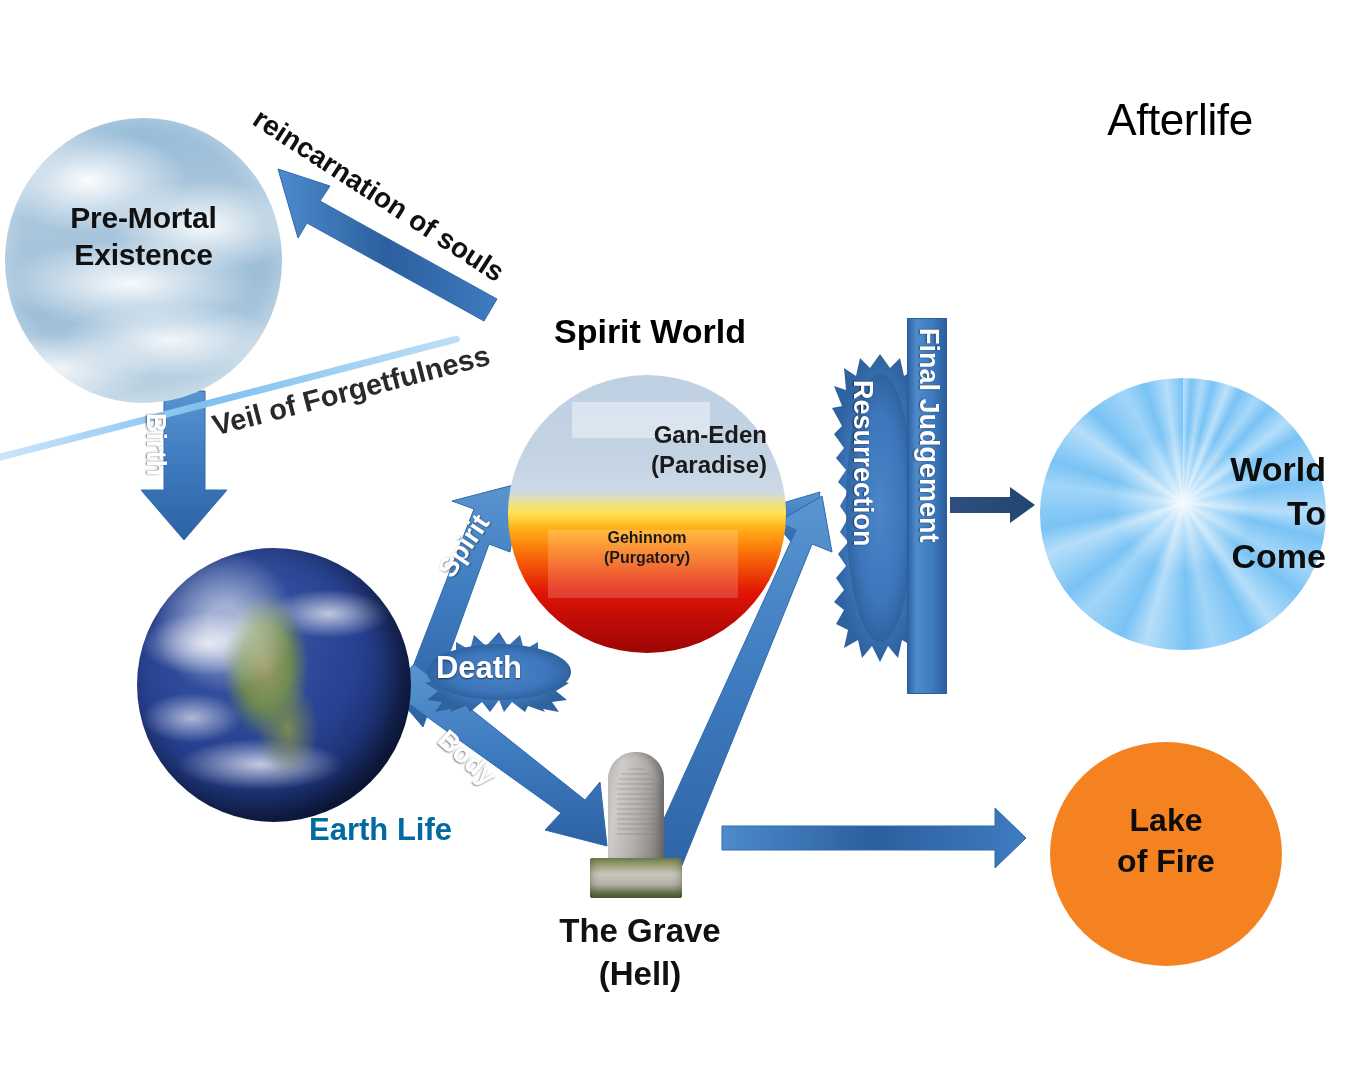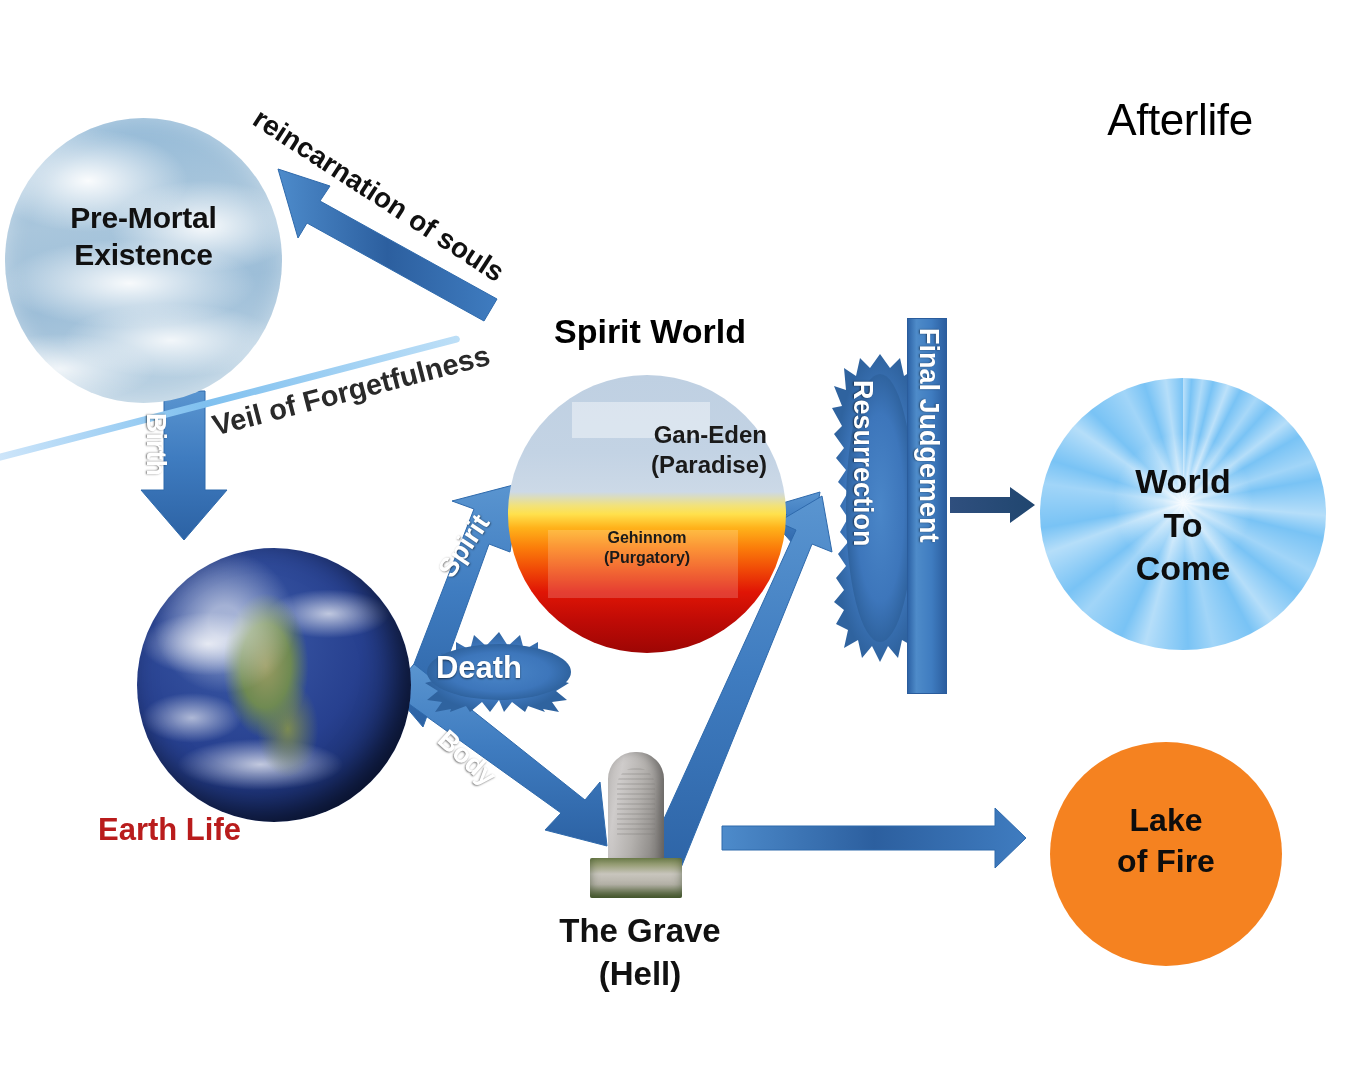--- a/index.html
+++ b/index.html
@@ -37,22 +37,22 @@
       radial-gradient(ellipse 20% 34% at 47% 43%, #9a9b62 0%, #6f8a52 45%, rgba(60,90,120,0) 78%),
       radial-gradient(ellipse 14% 22% at 55% 66%, #7b8a52 0%, rgba(40,70,110,0) 80%),
       radial-gradient(ellipse 34% 16% at 26% 35%, rgba(255,255,255,.78) 0%, rgba(255,255,255,0) 72%),
       radial-gradient(ellipse 30% 12% at 70% 24%, rgba(255,255,255,.7) 0%, rgba(255,255,255,0) 74%),
       radial-gradient(ellipse 42% 13% at 45% 79%, rgba(255,255,255,.72) 0%, rgba(255,255,255,0) 72%),
       radial-gradient(ellipse 24% 12% at 20% 62%, rgba(255,255,255,.62) 0%, rgba(255,255,255,0) 76%),
       radial-gradient(circle at 38% 33%, #3c5ba8 0%, #27408f 48%, #14265e 80%, #081437 100%);
     box-shadow:inset -14px -12px 30px rgba(0,0,0,.55);
   }
   #earth-label{
-    position:absolute;left:98px;top:812px;width:330px;text-align:left;
-    font-size:31px;font-weight:bold;color:#b91c1c;
+    position:absolute;left:122px;top:812px;width:330px;text-align:right;
+    font-size:31px;font-weight:bold;color:#0369a1;
   }
 
   #spirit-circle{
     left:508px;top:375px;width:278px;height:278px;
     background:linear-gradient(to bottom,
       #bfd0e2 0%, #c3d3e4 28%, #ccd9e7 42%,
       #f2e27a 47%, #ffe14d 50%, #ffb21a 55%,
       #fb7e0a 62%, #f04907 70%, #e01505 78%,
       #c00b06 88%, #9d0604 100%);
   }
@@ -95,21 +95,21 @@
         rgba(255,255,255,.45) 195deg, rgba(255,255,255,0) 205deg,
         rgba(255,255,255,.3) 222deg, rgba(255,255,255,0) 232deg,
         rgba(255,255,255,.45) 250deg, rgba(255,255,255,0) 260deg,
         rgba(255,255,255,.3) 278deg, rgba(255,255,255,0) 288deg,
         rgba(255,255,255,.45) 305deg, rgba(255,255,255,0) 315deg,
         rgba(255,255,255,.3) 332deg, rgba(255,255,255,0) 342deg,
         rgba(255,255,255,.45) 352deg, rgba(255,255,255,0) 360deg),
       #79c3f5;
   }
   #world-to-come-label{
-    position:absolute;left:1040px;top:460px;width:286px;text-align:center;
+    position:absolute;left:1040px;top:448px;width:286px;text-align:right;
     font-size:34px;font-weight:bold;color:#0d0d0d;line-height:1.28;
   }
 
   #lake-of-fire-circle{
     left:1050px;top:742px;width:232px;height:224px;
     background:#f58220;
   }
   #lake-of-fire-label{
     position:absolute;left:1050px;top:800px;width:232px;text-align:center;
     font-size:32px;font-weight:bold;color:#0d0d0d;line-height:1.28;

